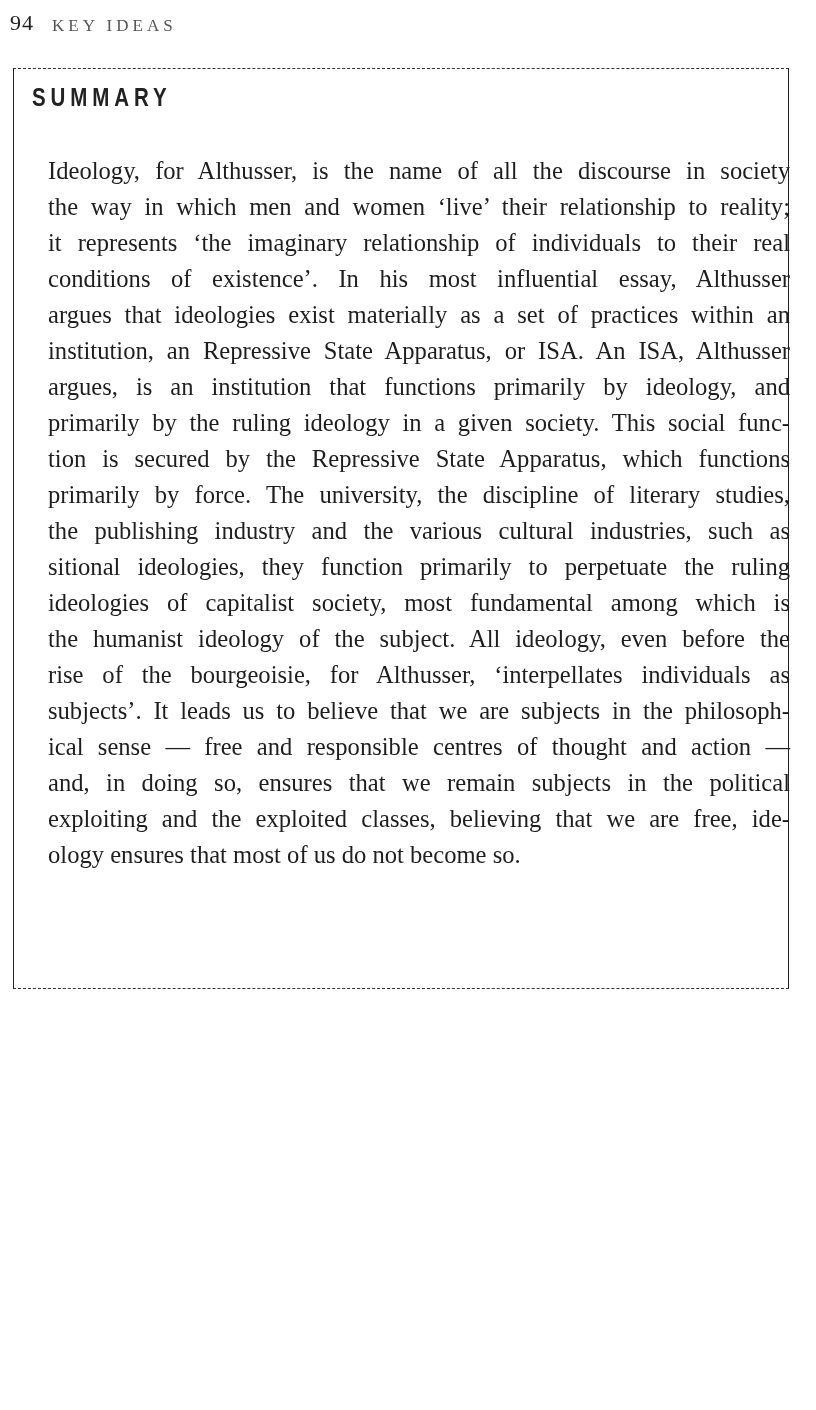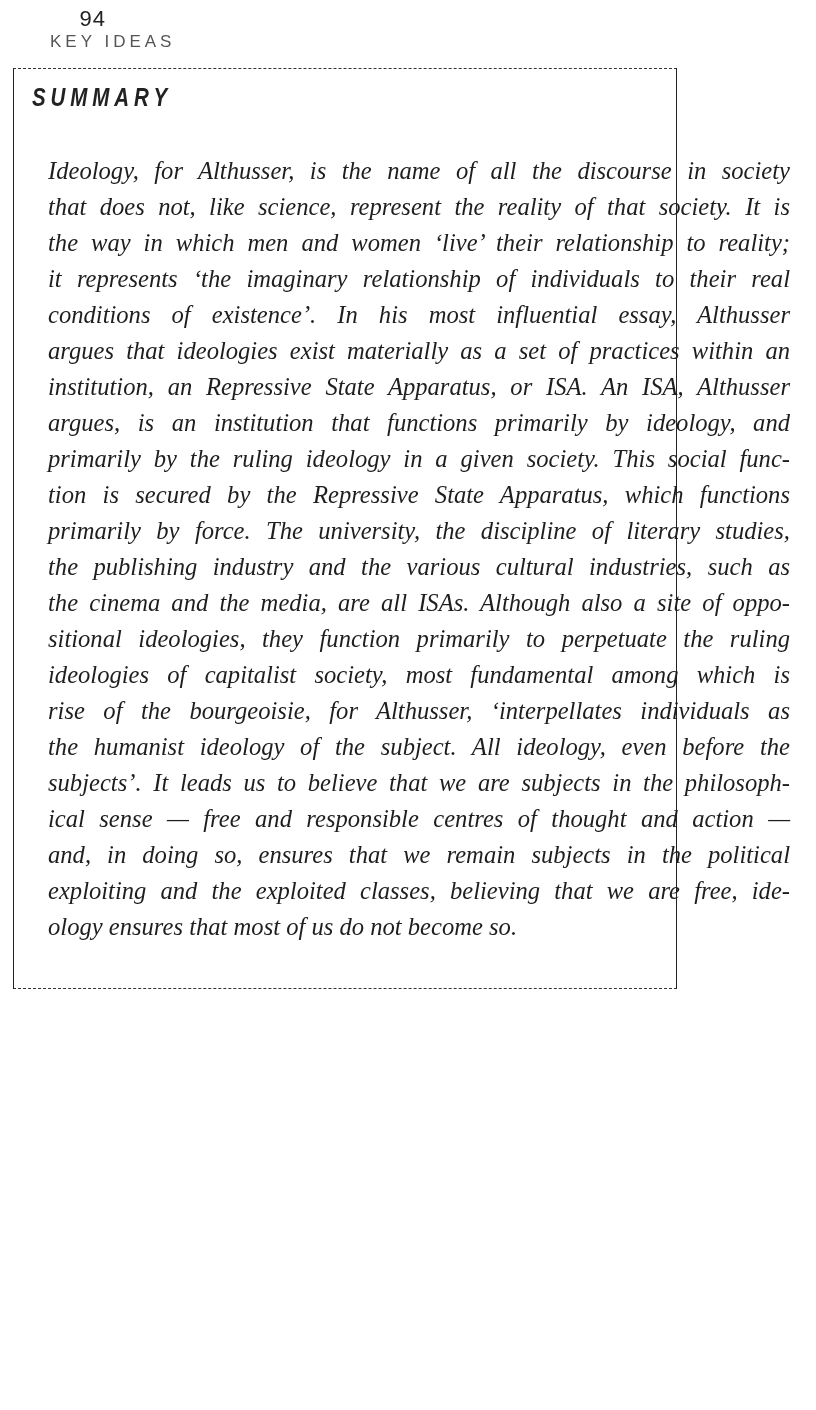--- a/index.html
+++ b/index.html
@@ -13,48 +13,46 @@
       position: relative;
       overflow: hidden;
       color: #1a1a1a;
     }
     .running-head {
       position: absolute;
       left: 10px;
       top: 6px;
       height: 30px;
       display: flex;
-      align-items: center;
-      font-family: Liberation Sans, sans-serif;
-      flex-direction: column;
+      align-items: flex-end;
+      font-family: Liberation Serif, serif;
     }
     .page-number {
       font-size: 22px;
       color: #222;
       letter-spacing: 1px;
     }
     .section-title {
-      margin-left: 40px;
+      margin-left: 18px;
       font-size: 17px;
       letter-spacing: 4px;
       color: #555;
       font-weight: 300;
     }
     .summary-box {
       position: absolute;
       left: 13px;
       top: 68px;
-      width: 664px;
+      width: 776px;
       height: 921px;
       border-left: 1.5px solid #222;
       border-right: 1.5px solid #222;
       border-top: 1px dashed #333;
       border-bottom: 1px dashed #333;
       box-sizing: border-box;
-      font-style: italic;
     }
     .box-title {
       position: absolute;
       left: 18px;
       top: 14px;
       font-family: "Liberation Sans", sans-serif;
       font-weight: bold;
       font-size: 25px;
       letter-spacing: 6px;
       color: #222;
@@ -91,35 +89,33 @@
 
 <header class="running-head">
   <span class="page-number">94</span>
   <span class="section-title">KEY IDEAS</span>
 </header>
 
 <section class="summary-box">
   <h2 class="box-title" style="margin:0;">SUMMARY</h2>
   <p class="summary-text">
     <span class="line">Ideology, for Althusser, is the name of all the discourse in society</span>
-    <span class="line">that does not, like science, represent the reality of that society. It is</span>
     <span class="line">the way in which men and women ‘live’ their relationship to reality;</span>
     <span class="line">it represents ‘the imaginary relationship of individuals to their real</span>
     <span class="line">conditions of existence’. In his most influential essay, Althusser</span>
     <span class="line">argues that ideologies exist materially as a set of practices within an</span>
     <span class="line">institution, an Repressive State Apparatus, or ISA. An ISA, Althusser</span>
     <span class="line">argues, is an institution that functions primarily by ideology, and</span>
     <span class="line">primarily by the ruling ideology in a given society. This social func-</span>
     <span class="line">tion is secured by the Repressive State Apparatus, which functions</span>
     <span class="line">primarily by force. The university, the discipline of literary studies,</span>
     <span class="line">the publishing industry and the various cultural industries, such as</span>
-    <span class="line">the cinema and the media, are all ISAs. Although also a site of oppo-</span>
     <span class="line">sitional ideologies, they function primarily to perpetuate the ruling</span>
     <span class="line">ideologies of capitalist society, most fundamental among which is</span>
+    <span class="line">the humanist ideology of the subject. All ideology, even before the</span>
     <span class="line">rise of the bourgeoisie, for Althusser, ‘interpellates individuals as</span>
-    <span class="line">the humanist ideology of the subject. All ideology, even before the</span>
     <span class="line">subjects’. It leads us to believe that we are subjects in the philosoph-</span>
     <span class="line">ical sense — free and responsible centres of thought and action —</span>
     <span class="line">and, in doing so, ensures that we remain subjects in the political</span>
     <span class="line">exploiting and the exploited classes, believing that we are free, ide-</span>
     <span class="line last">ology ensures that most of us do not become so.</span>
   </p>
 </section>
 
 </body></html>

